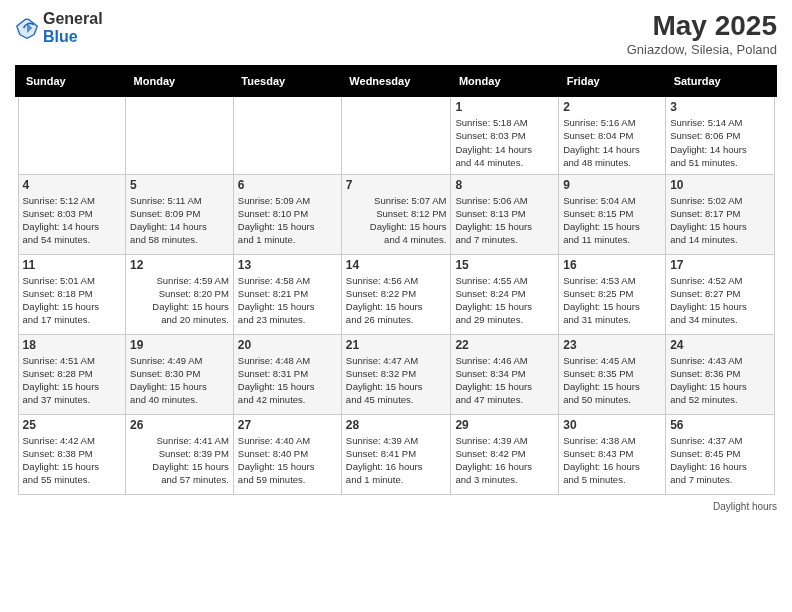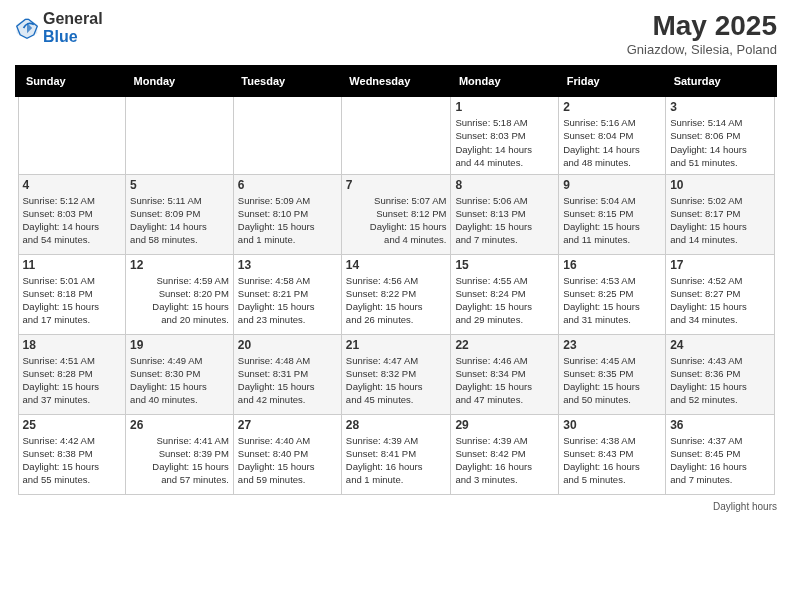--- a/index.html
+++ b/index.html
@@ -349,21 +349,21 @@
 and 3 minutes.</div>
           </td>
           <td>
             <span class="day-number">30</span>
             <div class="day-info" style="white-space: pre-line;">Sunrise: 4:38 AM
 Sunset: 8:43 PM
 Daylight: 16 hours
 and 5 minutes.</div>
           </td>
           <td>
-            <span class="day-number">36</span>
+            <span class="day-number">56</span>
             <div class="day-info" style="white-space: pre-line;">Sunrise: 4:37 AM
 Sunset: 8:45 PM
 Daylight: 16 hours
 and 7 minutes.</div>
           </td>
         </tr>
       </tbody>
   </table>
 
   <div class="footer">

